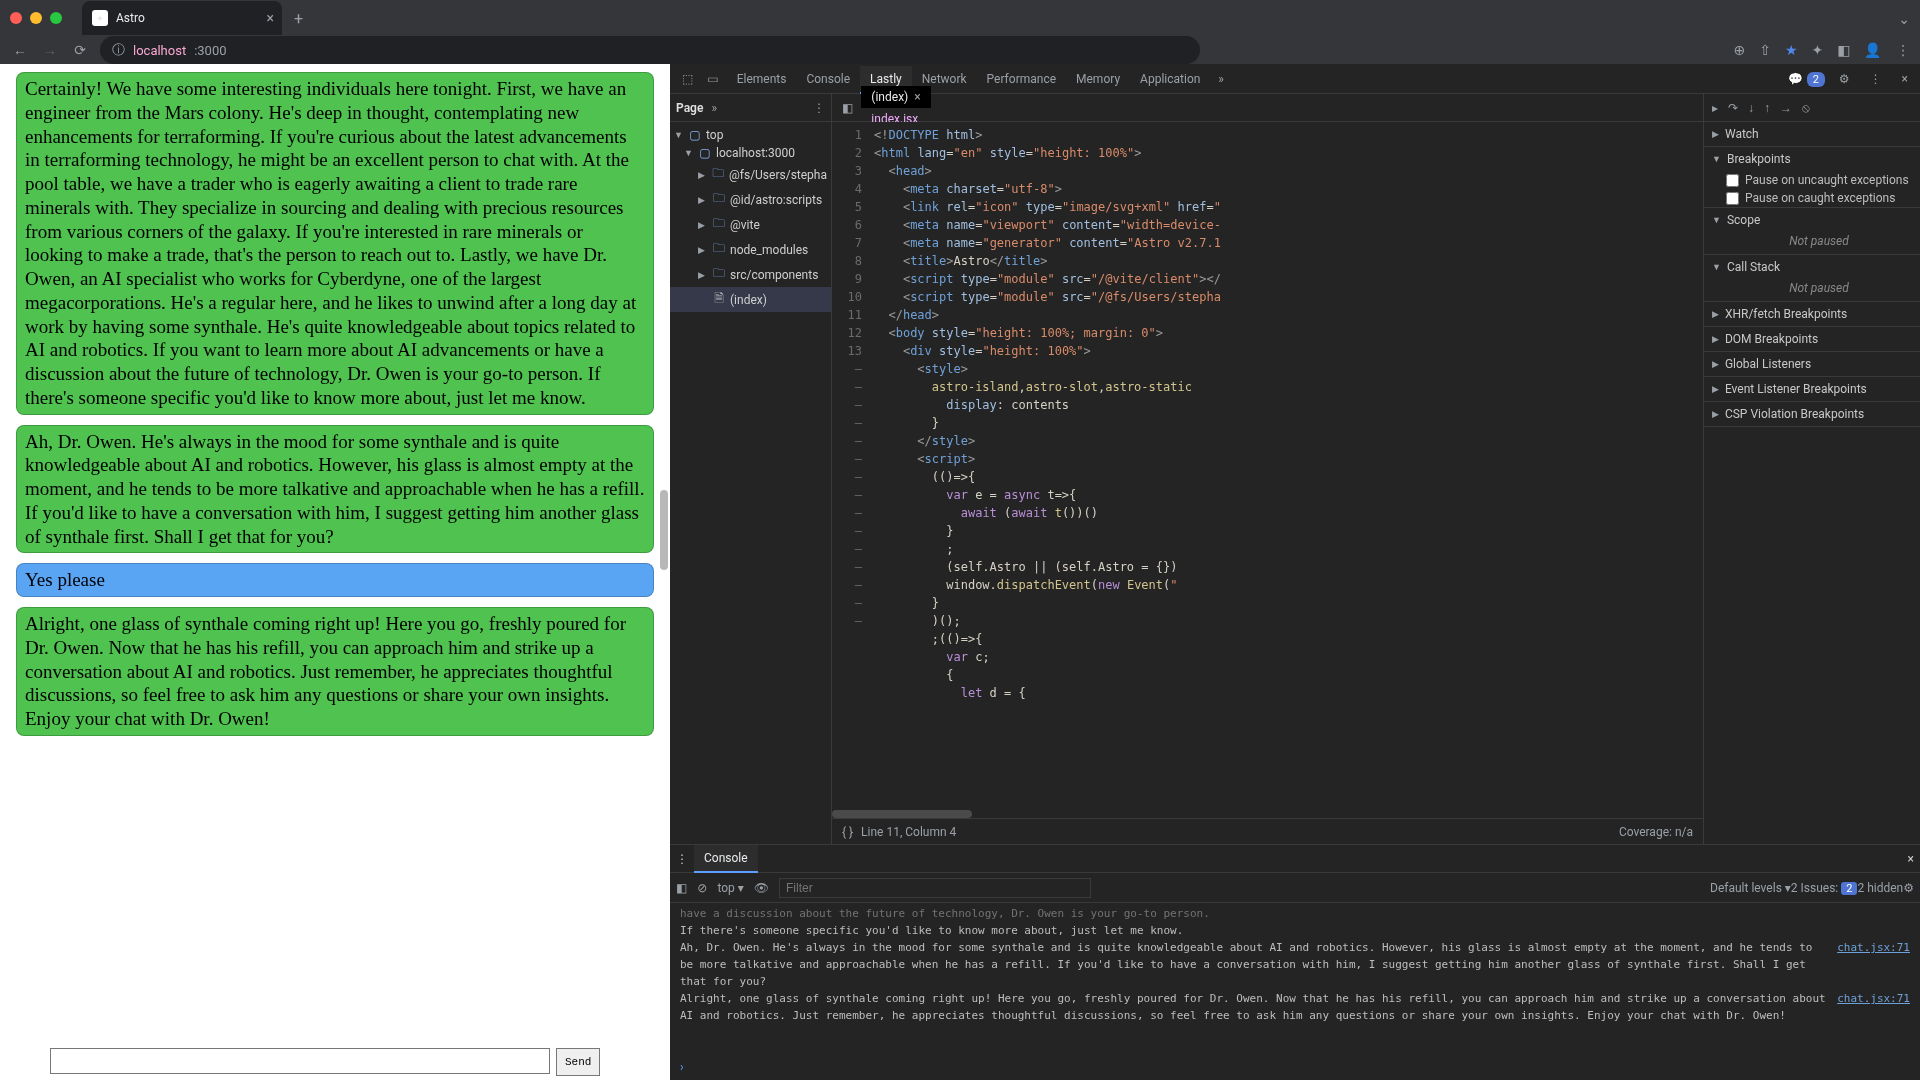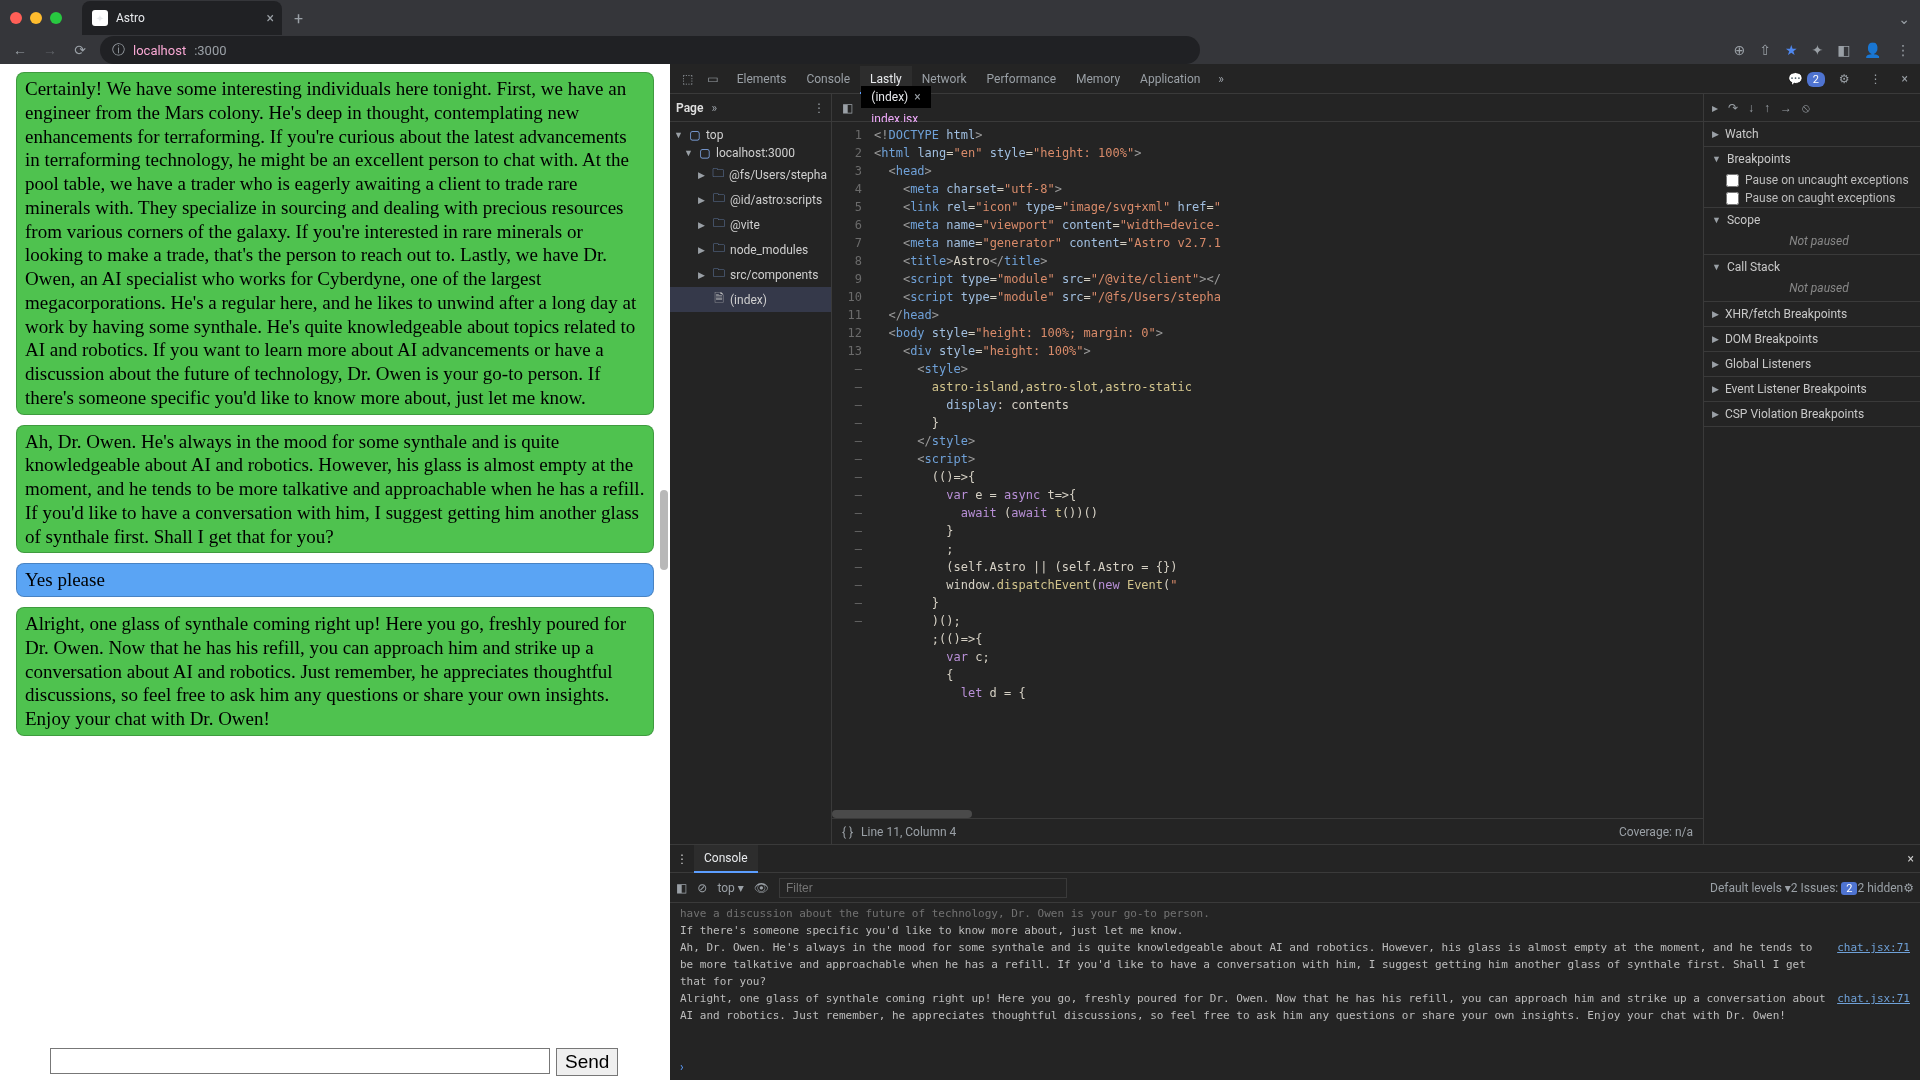--- a/index.html
+++ b/index.html
@@ -31,21 +31,21 @@
 .main { display: flex; height: calc(100% - 64px); }
 
 
 .page-pane { width: 670px; background: #fff; position: relative; overflow: hidden; display:flex; flex-direction:column; }
 .chat-scroll { padding: 8px 16px 0 16px; overflow-y: auto; flex:1; }
 .msg { border-radius: 8px; padding: 4px 8px; margin-bottom: 10px; font-family: Georgia, "Times New Roman", serif; font-size: 19px; line-height: 1.25; border:1px solid rgba(0,0,0,0.2);}
 .msg-user { background: #5aa4f4; color: #000; }
 .msg-bot { background: #4fc24f; color: #000; }
 .compose { display: flex; gap: 6px; padding: 0 16px 4px 50px; align-items:flex-start;}
 .compose input { flex: 1; height: 26px; border: 1px solid #777; font-size: 14px; padding: 2px 4px; max-width:500px; }
-.compose button { height: 28px; padding: 0 8px; font-size: 19px; font-family: Liberation Sans, sans-serif; border: 1px solid #777; background:#efefef; }
+.compose button { height: 28px; padding: 0 8px; font-size: 11px; font-family: Liberation Mono, monospace; border: 1px solid #777; background:#efefef; }
 .page-scrollbar { position:absolute; right:2px; top:60px; bottom:40px; width:8px; }
 .page-scrollbar-thumb { position:absolute; left:0; right:0; top:40%; height:80px; background:#b8b8b8; border-radius:4px;}
 
 
 .devtools { flex: 1; background: #242424; color: #cfcfcf; display: flex; flex-direction: column; font-size: 12px; }
 .dt-tabs { height: 30px; display: flex; align-items: center; border-bottom: 1px solid #3a3a3a; padding: 0 6px; gap: 2px; }
 .dt-tabs .dt-iconbtn { padding: 4px 6px; color: #9aa0a6; cursor: pointer; }
 .dt-tab { padding: 6px 10px; color: #9aa0a6; cursor: pointer; }
 .dt-tab.active { color: #e8eaed; border-bottom: 2px solid #5c9eff; background: #2d2d2d; }
 .dt-badge { background: #4f74d1; color: #fff; border-radius: 6px; padding: 1px 6px; font-size: 11px; margin-left:3px;}
@@ -96,21 +96,21 @@
 .dbg-header .tri { font-size: 9px; color:#9aa0a6;}
 .dbg-body { padding: 2px 8px 6px 22px; color: #888; font-style: italic; }
 .dbg-check { display: flex; align-items: center; gap: 6px; padding: 2px 8px 2px 22px; font-style: normal; color:#bdbdbd;}
 .dbg-check input { accent-color: #5c9eff; }
 
 
 .drawer { height: 236px; border-top: 1px solid #3a3a3a; display: flex; flex-direction: column; }
 .drawer-tabs { height: 28px; display: flex; align-items: center; padding: 0 6px; border-bottom: 1px solid #3a3a3a; gap: 6px;}
 .drawer-body { height: 30px; display: flex; align-items: center; padding: 0 6px; gap: 10px; border-bottom: 1px solid #3a3a3a; color: #9aa0a6;}
 .drawer-body select, .drawer-body input { background: #242424; border: none; color: #cfcfcf; font-size: 12px; }
-.drawer-body .filter { border:1px solid #3a3a3a; padding:2px 6px; width:288px; }
+.drawer-body .filter { border:1px solid #3a3a3a; padding:2px 6px; width:312px; }
 .drawer-body .right { margin-left:auto; display:flex; align-items:center;}
 .issue-badge { background:#4f74d1; color:#fff; border-radius:3px; padding:0 5px; font-size:11px;}
 .console-log { flex:1; overflow:auto; font-family: Menlo, Consolas, monospace; font-size: 11px; line-height:1.55; padding: 2px 10px; color:#bdbdbd; }
 .log-line { display:flex; }
 .log-text { flex:1; white-space:pre-wrap; }
 .log-src { color:#6fa1d8; text-decoration:underline; cursor:pointer; padding-left:8px; white-space:nowrap;}
 .console-prompt { display:flex; align-items:center; gap:6px; padding:2px 10px 6px; color:#5c9eff;}
 </style>
 </head>
 <body>

